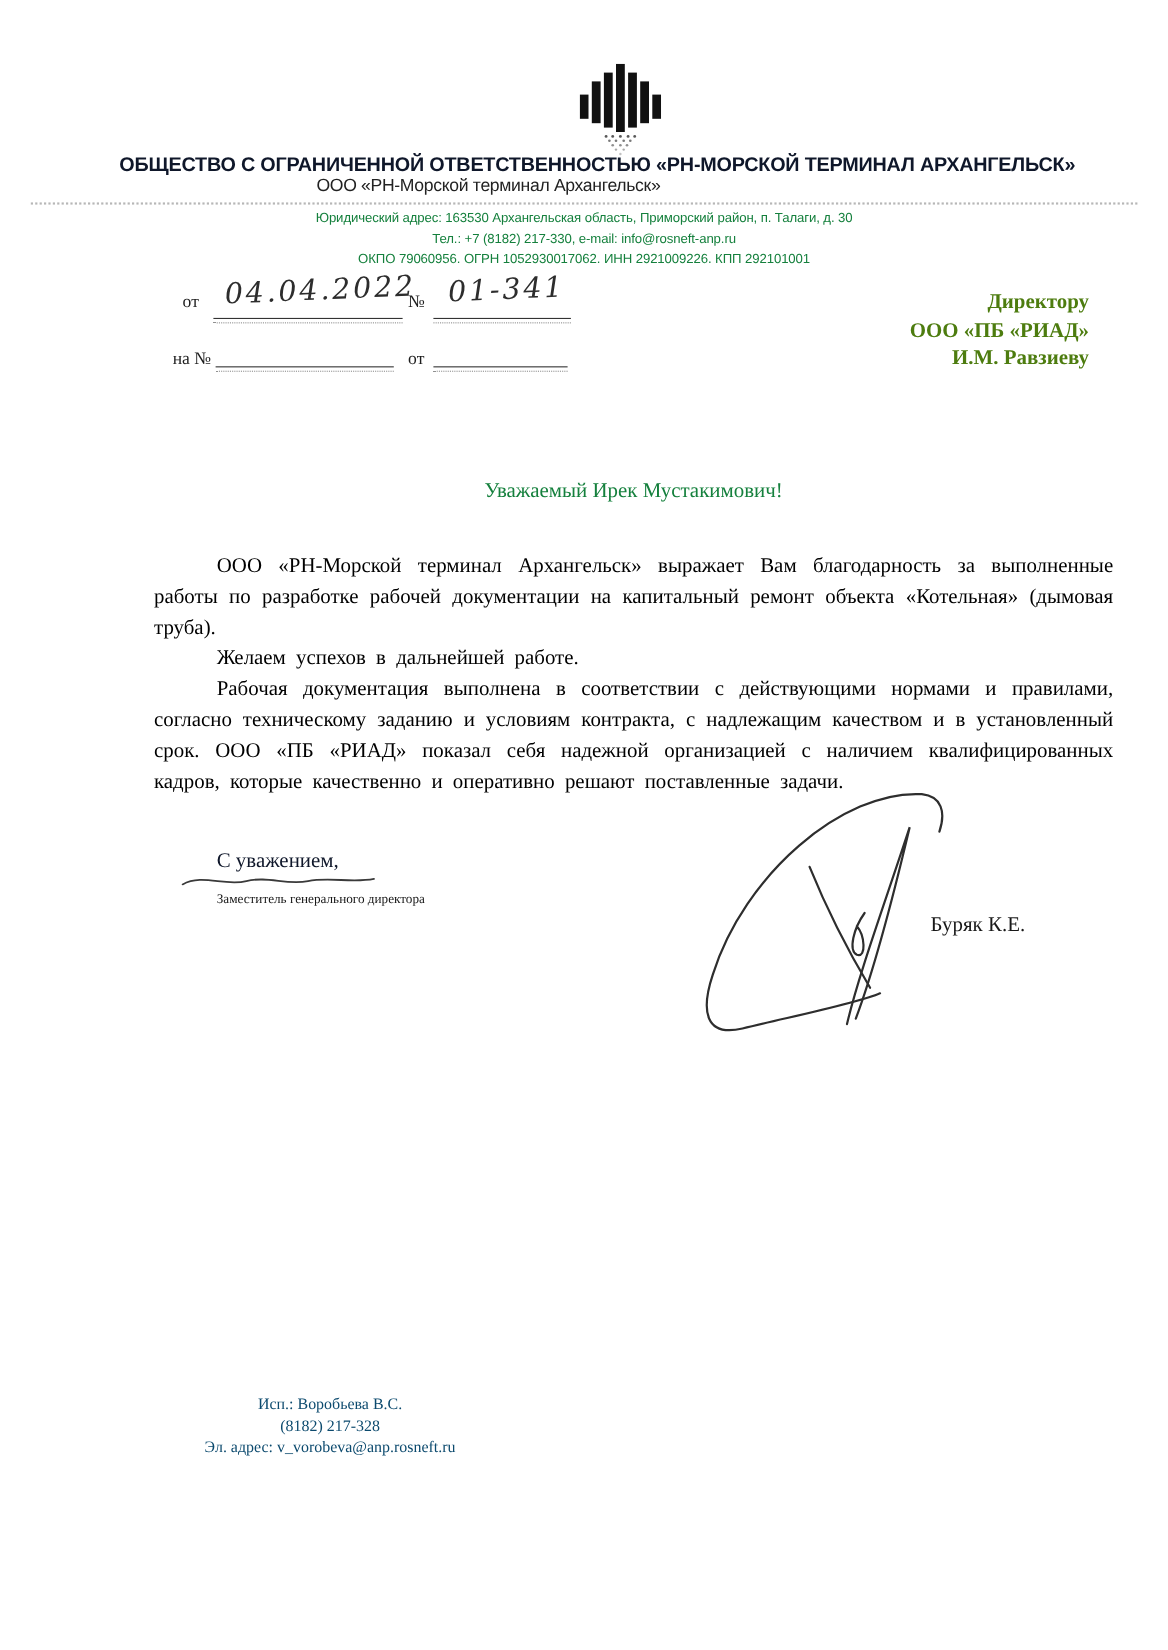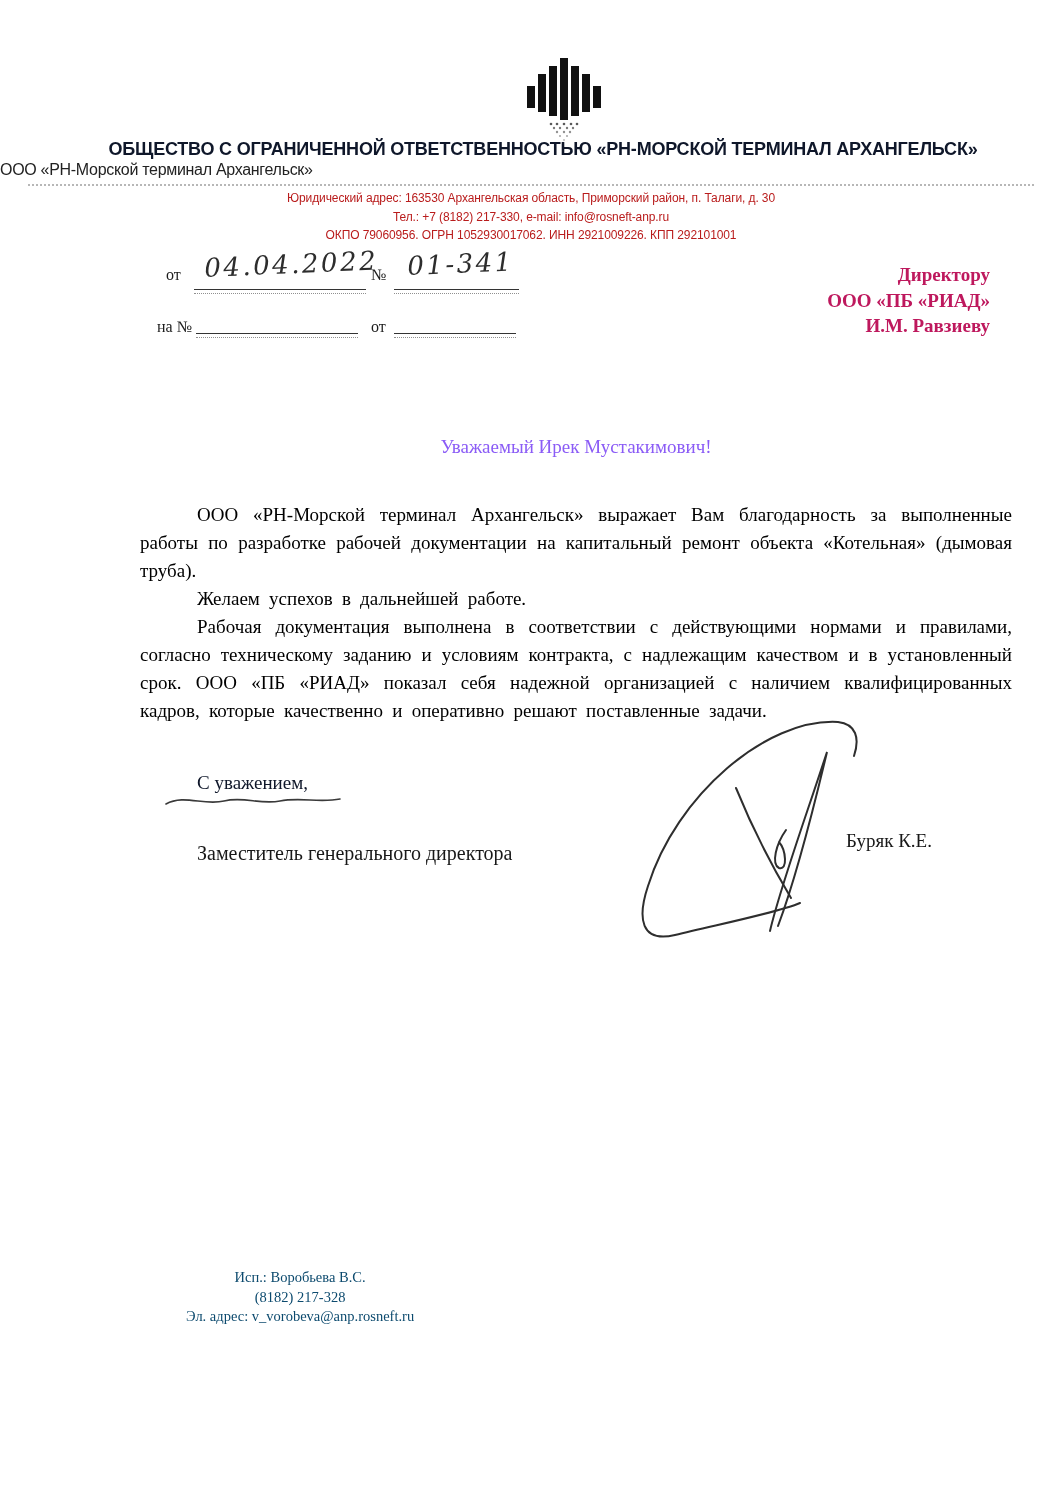--- a/index.html
+++ b/index.html
@@ -18,69 +18,69 @@
   .logo{left:527px;top:58px;width:74px;height:88px;}
   .company-full{
     left:12px;top:139px;width:1062px;
     text-align:center;
     font-family:"Liberation Sans", sans-serif;
     font-weight:bold;font-size:18px;letter-spacing:-0.2px;
     color:#0f172a;
   }
   .company-short{
     left:0;top:161px;width:888px;
-    text-align:left;
+    text-align:center;
     font-family:"Liberation Sans", sans-serif;
     font-size:16px;letter-spacing:-0.3px;color:#222;
   }
   .letterhead-divider{
     left:28px;top:184px;width:1006px;height:0;
     border-top:2px dotted #ababab;opacity:.85;
   }
   .letterhead-info{
     left:0;top:189px;width:1062px;text-align:center;
     font-family:"Liberation Sans", sans-serif;
-    font-size:12px;line-height:18.5px;color:#b91c1c;letter-spacing:-0.1px;
+    font-size:12px;line-height:18.5px;color:#15803d;letter-spacing:-0.1px;
   }
 
   
   .ref-label{font-size:16px;color:#1d1d1d;}
   .hand{
     font-family:"DejaVu Serif", serif;
     font-style:italic;font-size:26px;color:#2d2d2d;
     letter-spacing:2.5px;white-space:nowrap;
     transform:rotate(-2.5deg);transform-origin:left bottom;
   }
   .field-line{height:0;border-top:1.6px solid #333;}
   .field-line::after{
     content:"";display:block;margin-top:3px;
     border-top:1px dotted #909090;
   }
 
   
   .recipient{
     right:72px;top:262px;text-align:right;
-    font-weight:bold;font-size:19px;line-height:25.5px;color:#be185d;
+    font-weight:bold;font-size:19px;line-height:25.5px;color:#4d7c0f;
   }
 
   
   .salutation{
     left:140px;top:436px;width:872px;text-align:center;
-    font-size:19px;color:#8b5cf6;
+    font-size:19px;color:#15803d;
   }
   .body-text{left:140px;top:501px;width:872px;}
   .body-text p{
     margin:0;text-align:justify;text-indent:57px;
     font-size:19px;line-height:28px;word-spacing:4.5px;color:#000000;
   }
 
   
   .closing{left:197px;top:772px;font-size:19px;color:#0f172a;}
   .closing-scribble{left:164px;top:791px;width:180px;height:18px;}
-  .signer-title{left:197px;top:840px;font-size:20px;line-height:27px;color:#181818;}
+  .signer-title{left:197px;top:804px;font-size:12px;line-height:27px;color:#181818;}
   .signature-scribble{left:618px;top:700px;width:265px;height:252px;}
   .signer-name{left:846px;top:830px;font-size:19px;color:#181818;}
 
   
   .footer{
     left:186px;top:1268px;
     font-size:14.5px;line-height:19.5px;color:#0c4a6e;text-align:center;
   }
 </style>
 </head>

